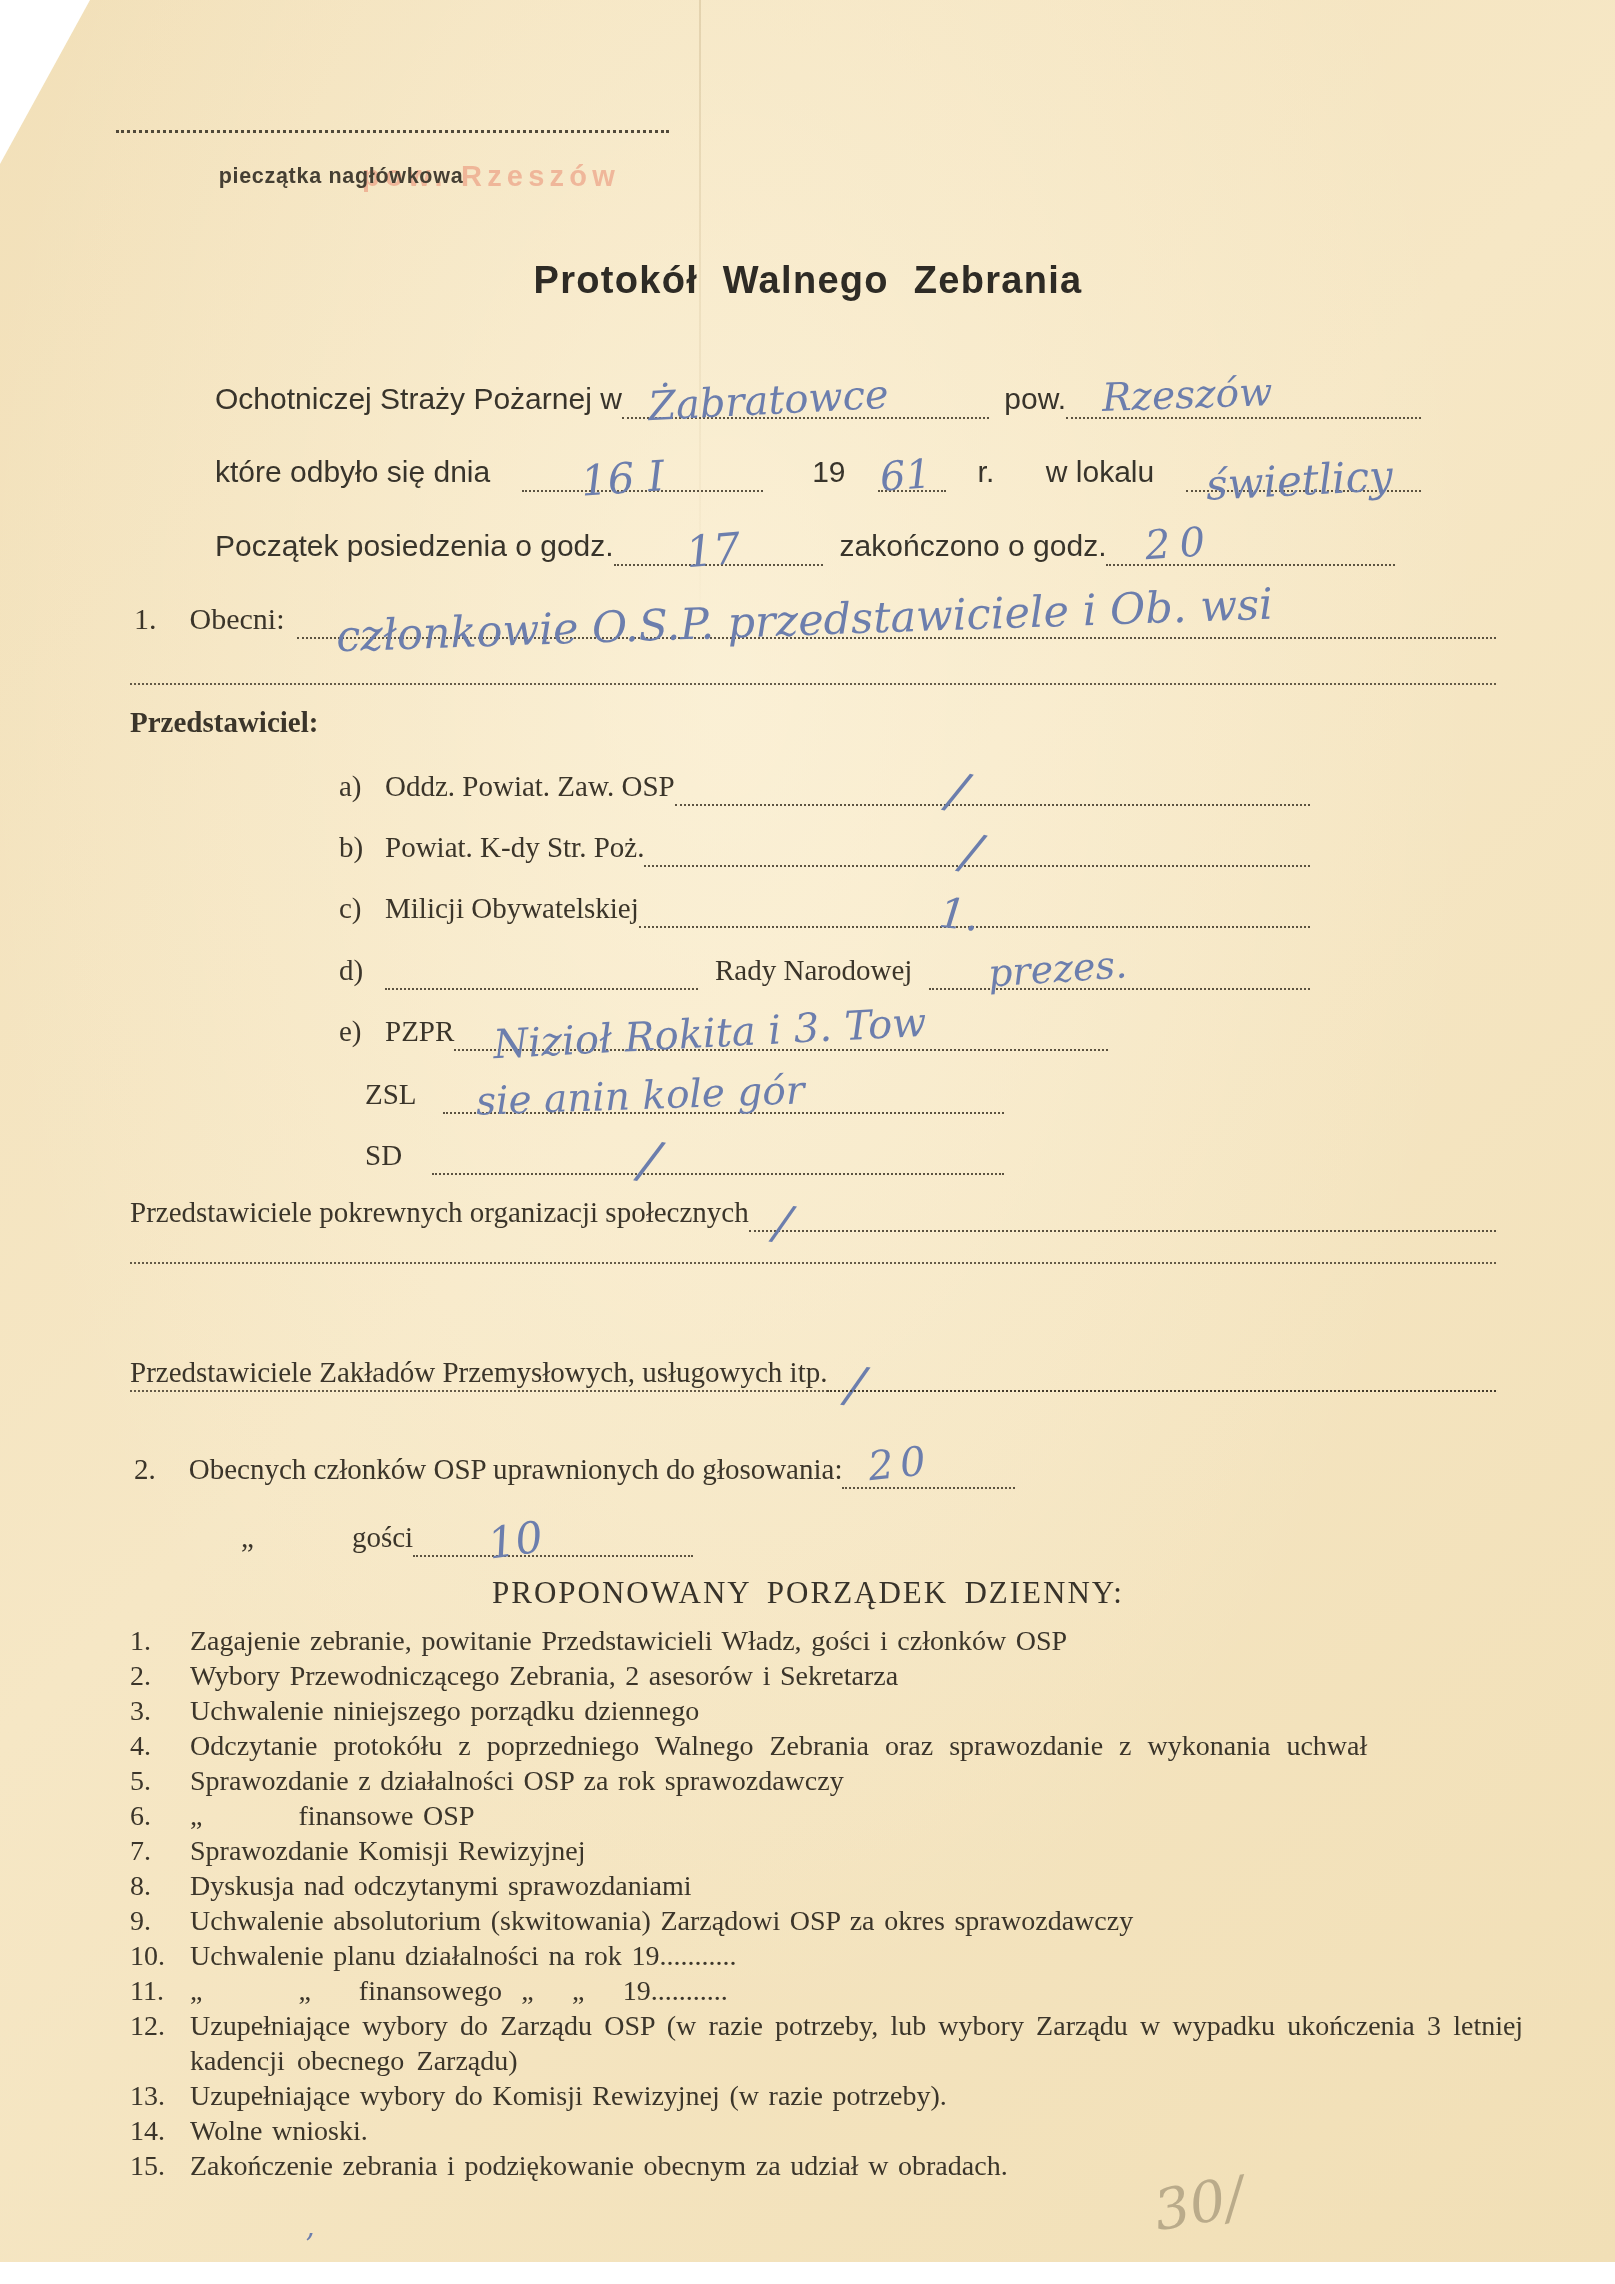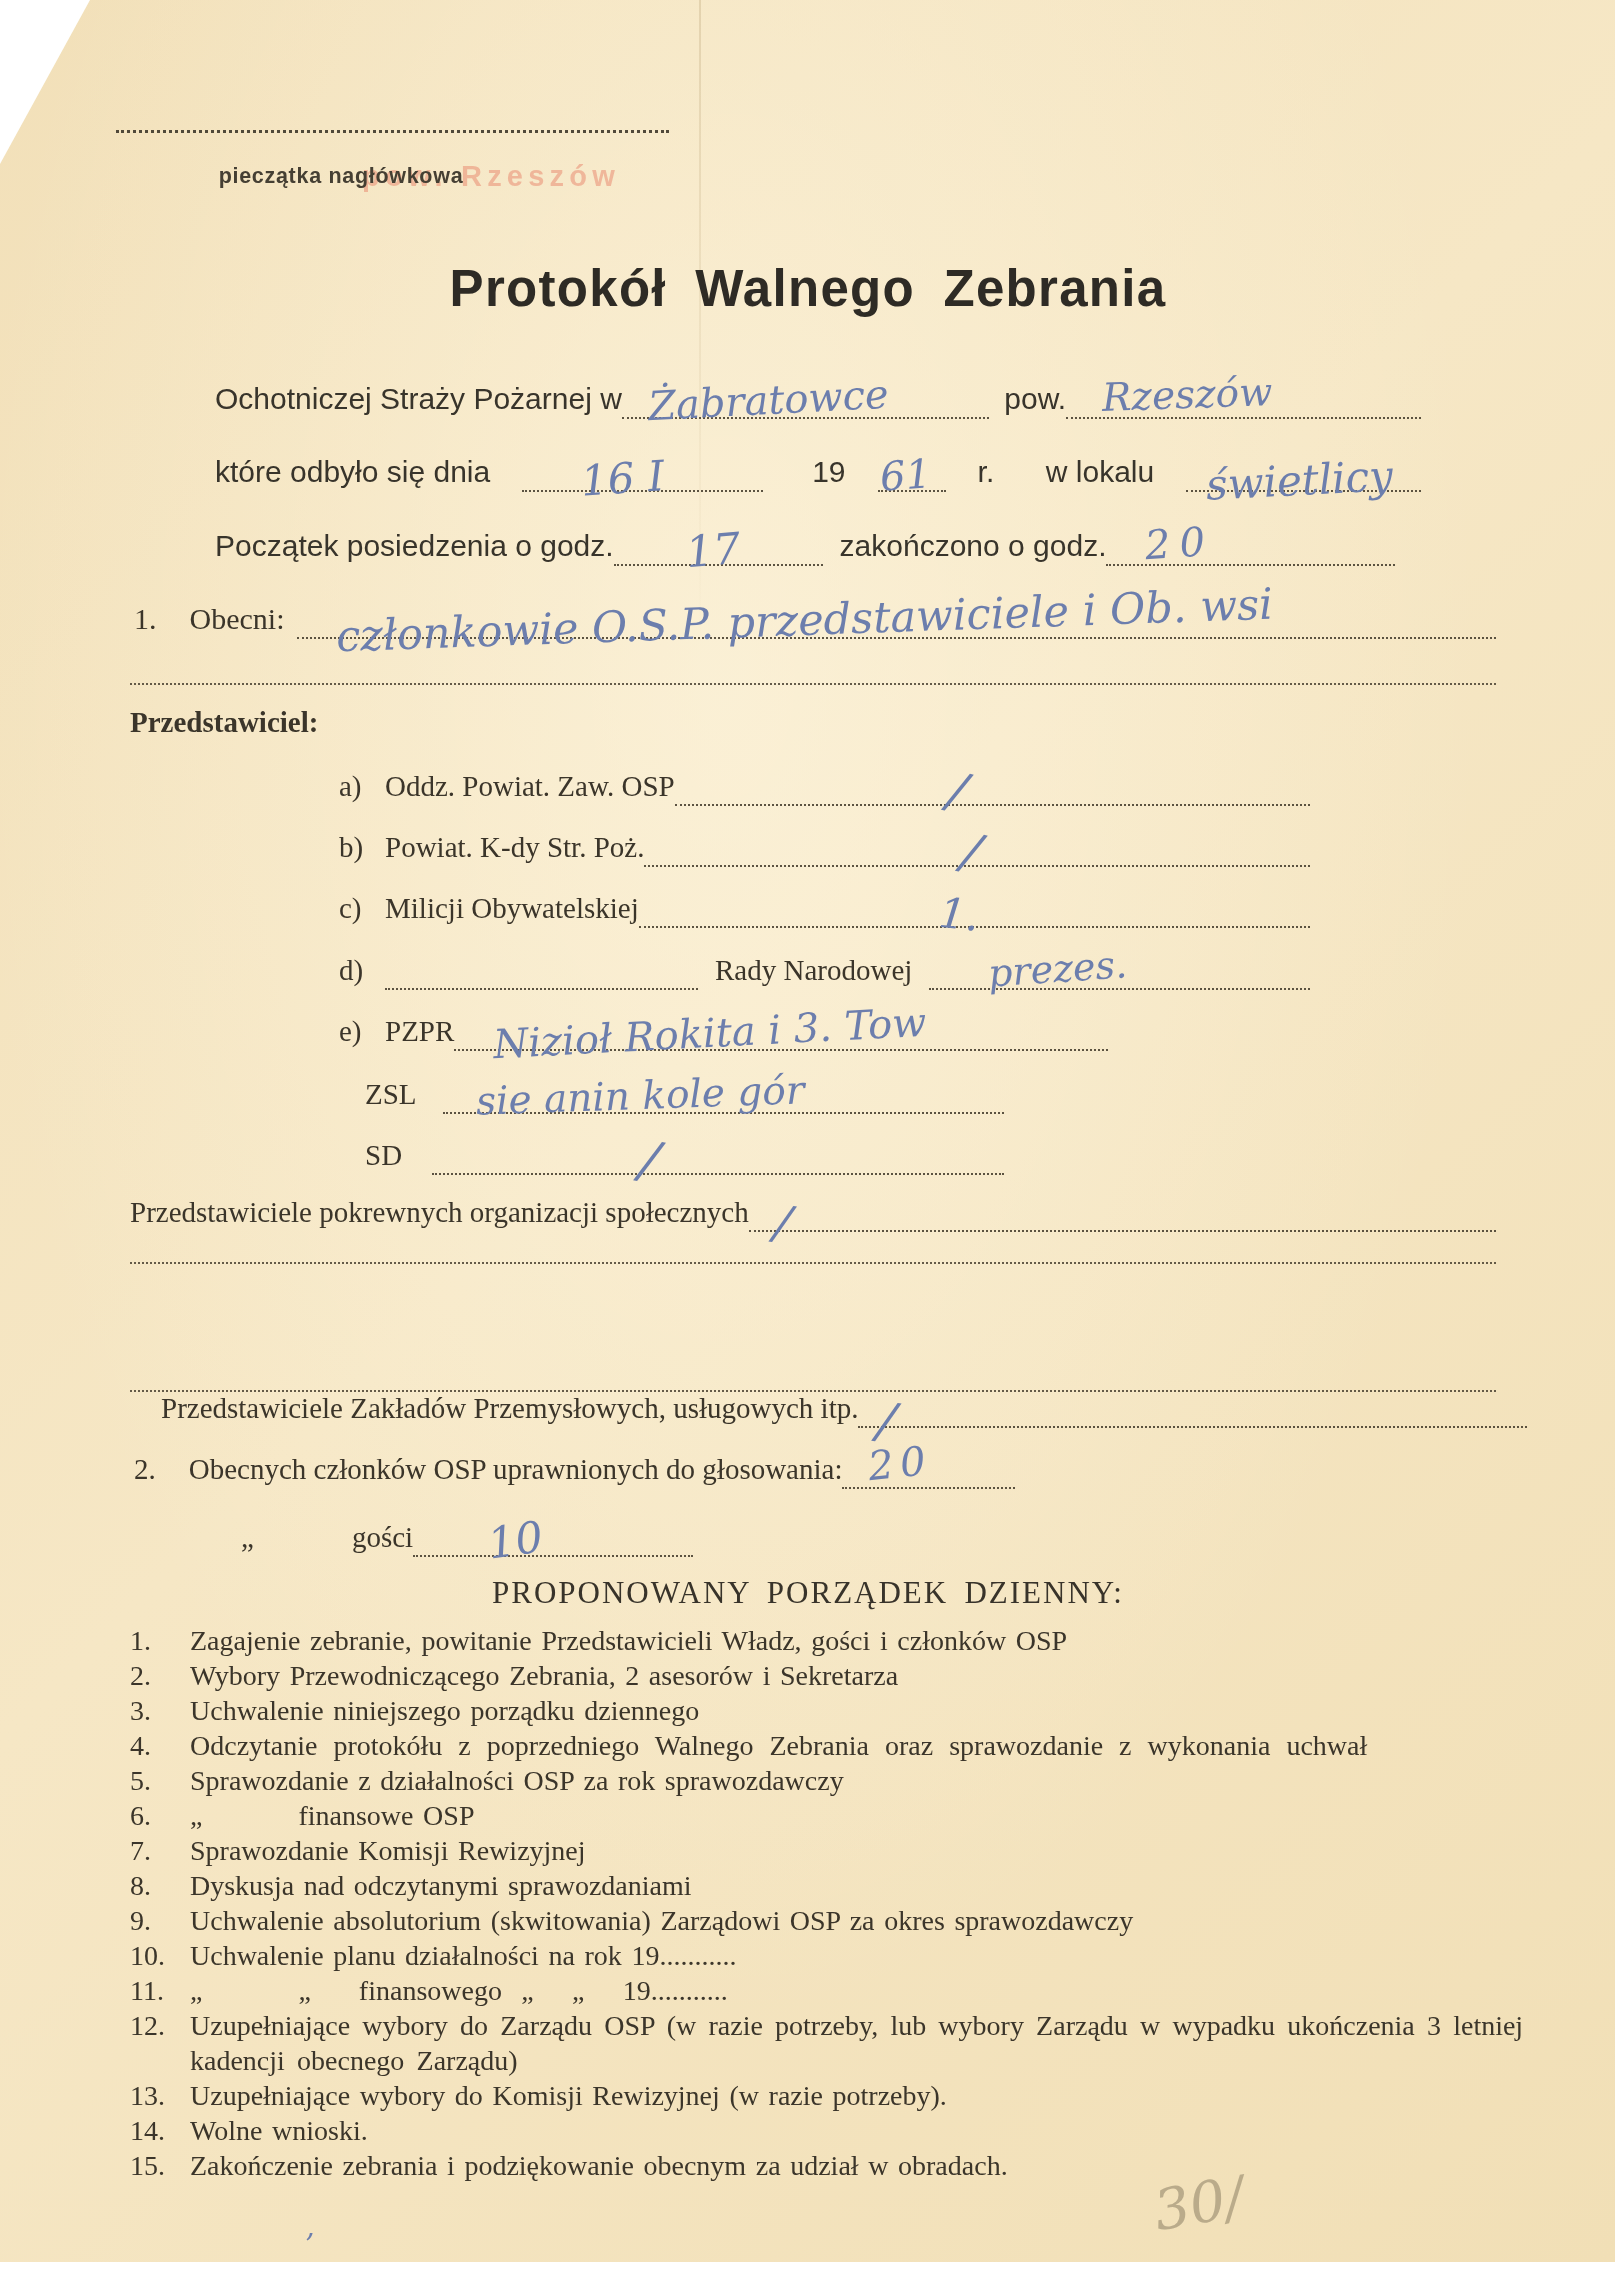--- a/index.html
+++ b/index.html
@@ -42,21 +42,21 @@
     position:absolute; left:116px; top:130px; width:553px;
     border-bottom:3.3px dotted rgba(62,55,42,0.9);
   }
   .stamp-caption {
     position:absolute; left:116px; top:164px; width:450px; text-align:center;
     font-size:21.5px; font-weight:bold; color:#453f33; letter-spacing:0.7px;
   }
   
   .title {
     position:absolute; left:0; top:259px; width:1616px; text-align:center;
-    font-size:51px; font-weight:bold; letter-spacing:1.3px; word-spacing:13px;
+    font-size:38px; font-weight:bold; letter-spacing:1.3px; word-spacing:13px;
     color:#2e2b25;
   }
   
   .line { position:absolute; display:flex; align-items:flex-end; }
   .sans { font-size:30px; color:#38342b; }
   .serif { font-family:"Liberation Serif", serif; font-size:29px; color:#3b352a; }
   .lbl { white-space:nowrap; padding-bottom:2.6px; }
   .field {
     position:relative; display:inline-block; height:38px;
     border-bottom:2.6px dotted rgba(64,55,40,0.85);
@@ -221,21 +221,21 @@
 
   <div class="line serif" style="left:130px; top:1194px; width:1366px;">
     <span class="lbl">Przedstawiciele pokrewnych organizacji społecznych</span>
     <span class="field grow">
       <span class="hw" style="left:26px; bottom:-15.6px; font-size:47px; transform:rotate(8deg);">/</span>
     </span>
   </div>
 
   <div class="rule" style="left:130px; top:1262px; width:1366px;"></div>
 
-  <div class="line serif" style="left:130px; top:1390px; width:1366px;margin-left:31px;">
+  <div class="line serif" style="left:130px; top:1354px; width:1366px;">
     <span class="lbl">Przedstawiciele Zakładów Przemysłowych, usługowych itp.</span>
     <span class="field grow">
       <span class="hw" style="left:19.6px; bottom:-19.6px; font-size:50px; transform:rotate(8deg);">/</span>
     </span>
   </div>
 
   <div class="rule" style="left:130px; top:1390px; width:1366px;"></div>
 
   <div class="line serif" style="left:134px; top:1451px;">
     <span class="lbl">2.</span>

